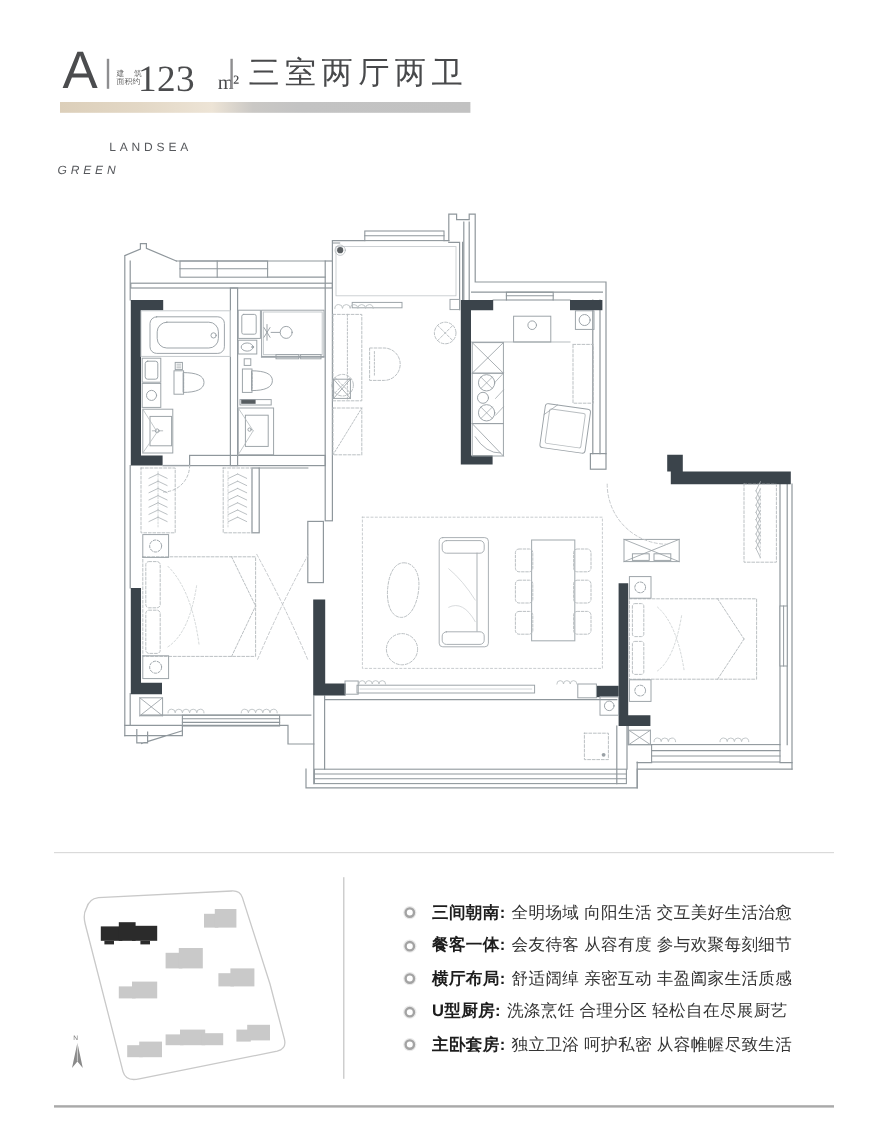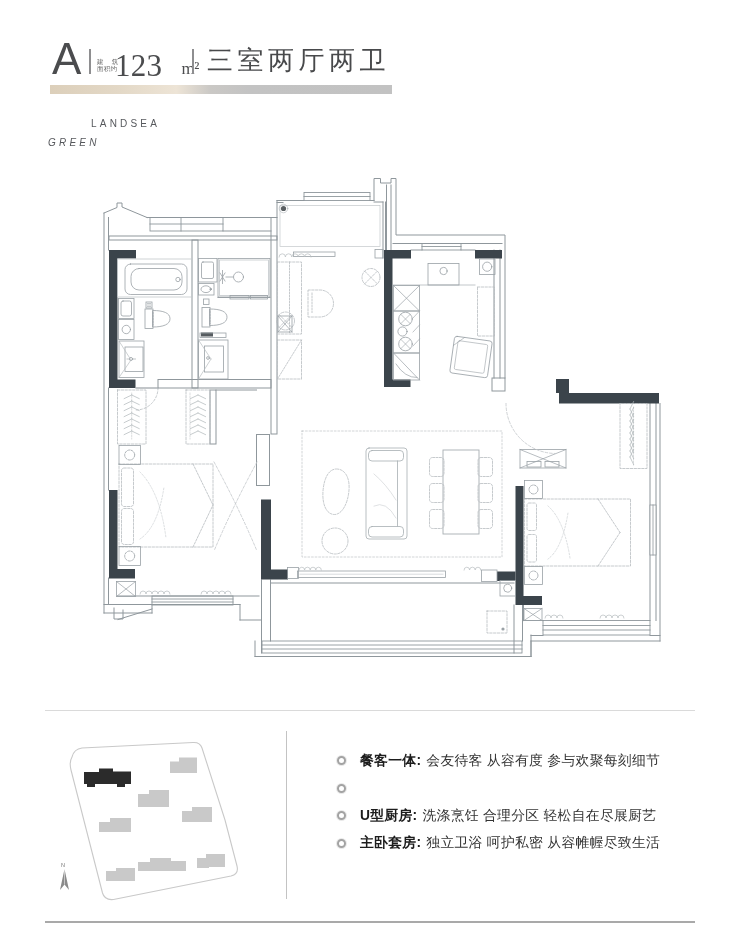--- a/index.html
+++ b/index.html
@@ -418,24 +418,29 @@
       <path d="M64.5,869 L64.5,884.5" stroke="#fff" stroke-width="0.5"></path>
     </g>
   </svg>
 
   <div class="abs hline hline-top"></div>
   <div class="abs vline-footer"></div>
 
   <div class="abs features">
     <div class="feature-row">
       <span class="bullet"></span>
+      <span class="feature-text"><span class="feature-label">三间朝南:</span><span>全明场域 向阳生活 交互美好生活治愈</span></span>
+    </div>
+    <div class="feature-row">
+      <span class="bullet"></span>
       <span class="feature-text"><span class="feature-label">餐客一体:</span><span>会友待客 从容有度 参与欢聚每刻细节</span></span>
     </div>
     <div class="feature-row">
       <span class="bullet"></span>
+      <span class="feature-text"><span class="feature-label">横厅布局:</span><span>舒适阔绰 亲密互动 丰盈阖家生活质感</span></span>
     </div>
     <div class="feature-row">
       <span class="bullet"></span>
       <span class="feature-text"><span class="feature-label">U型厨房:</span><span>洗涤烹饪 合理分区 轻松自在尽展厨艺</span></span>
     </div>
     <div class="feature-row">
       <span class="bullet"></span>
       <span class="feature-text"><span class="feature-label">主卧套房:</span><span>独立卫浴 呵护私密 从容帷幄尽致生活</span></span>
     </div>
   </div>

